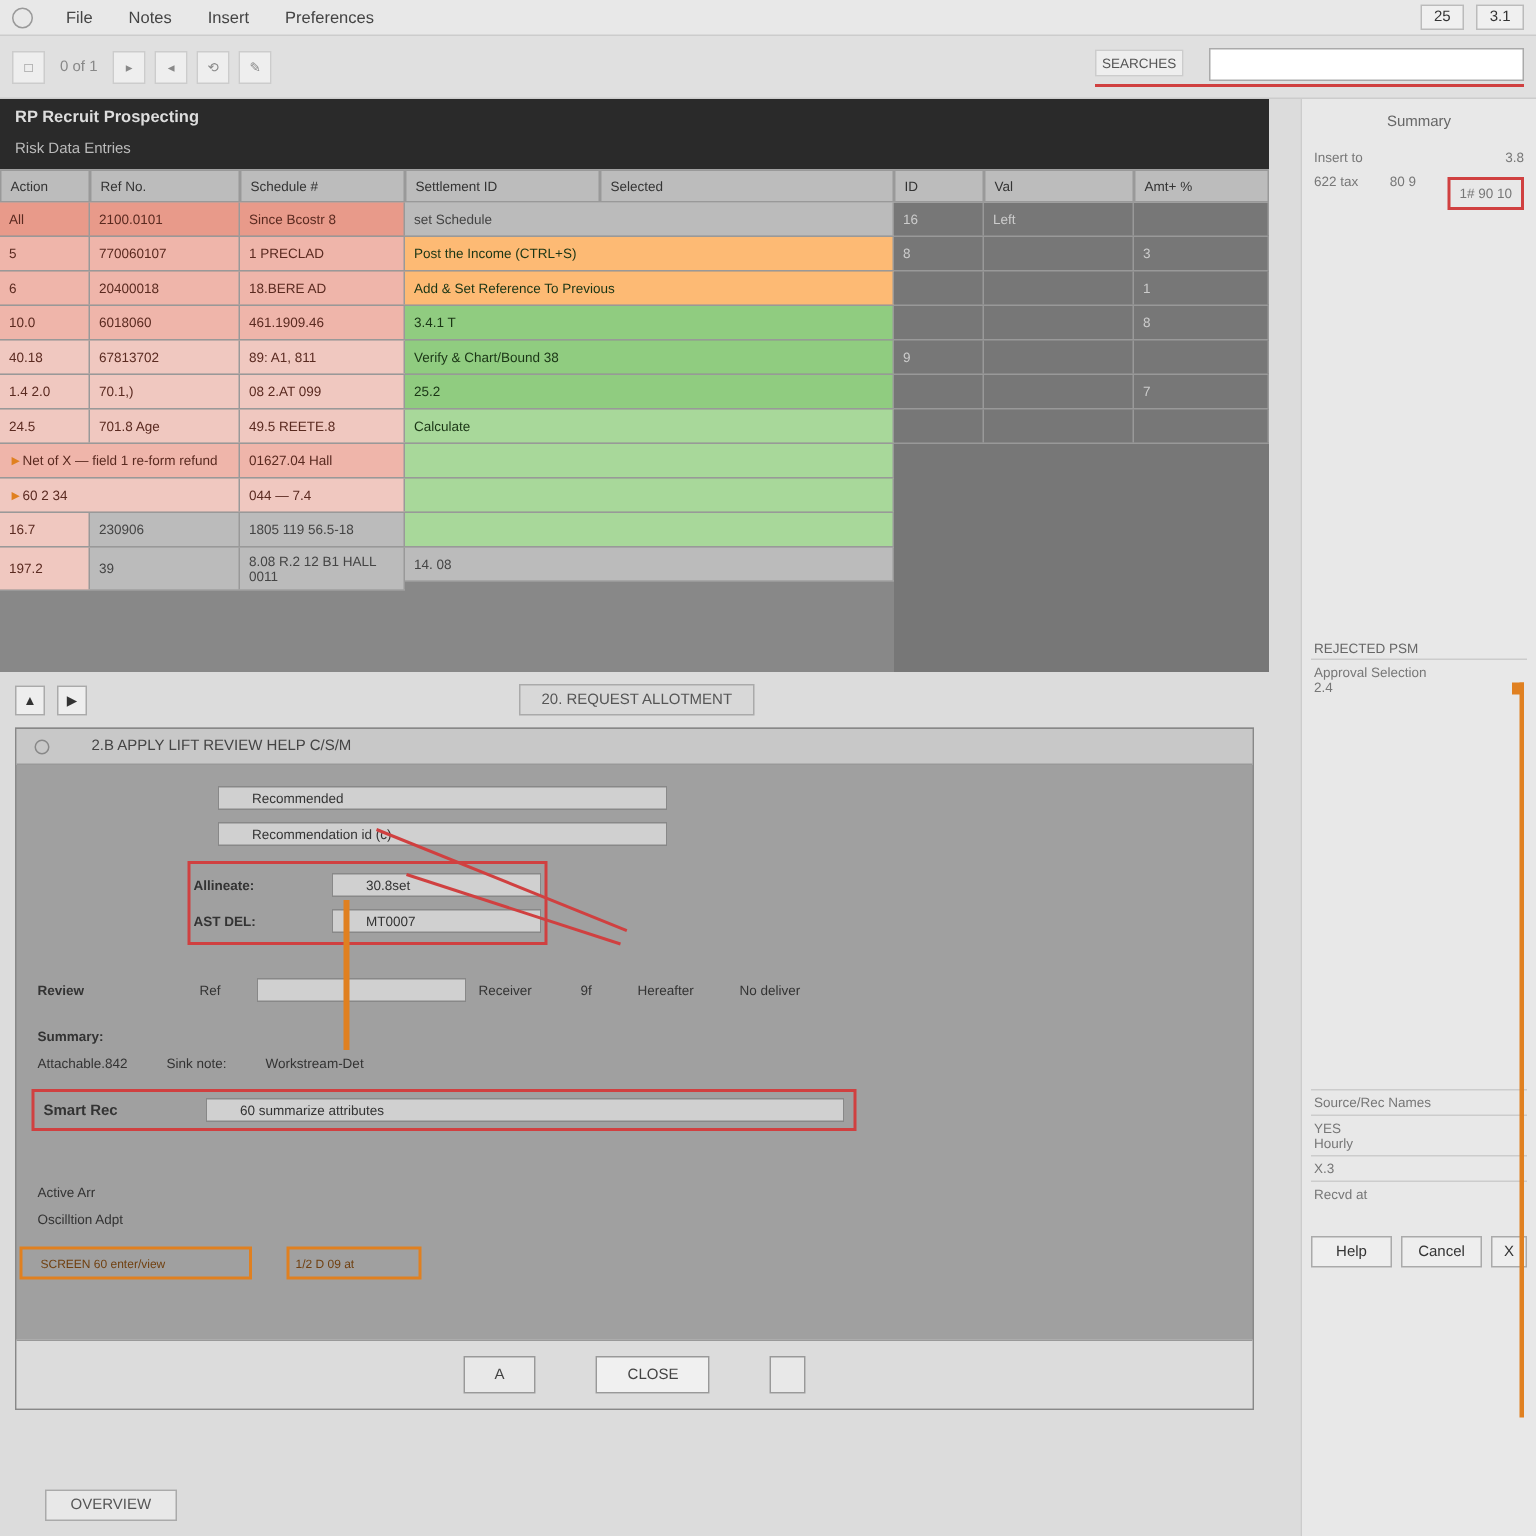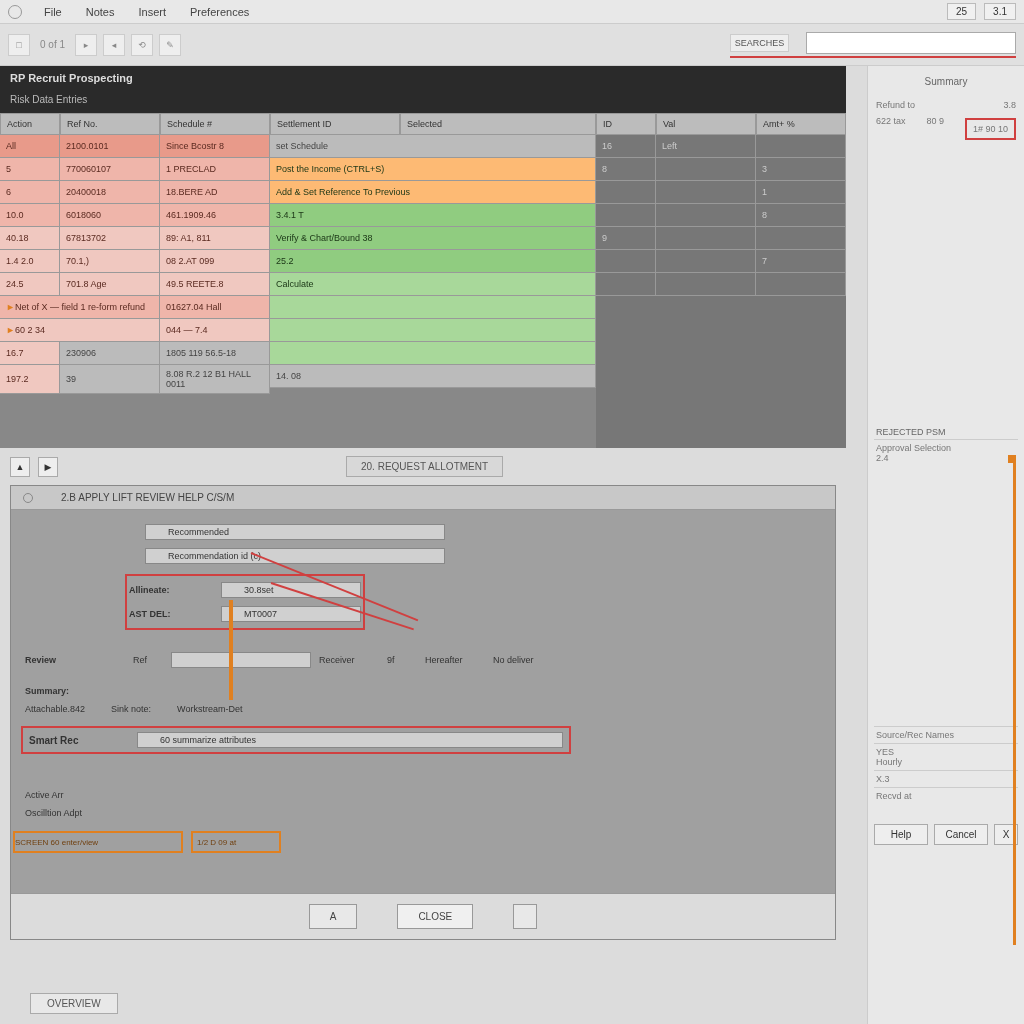--- a/index.html
+++ b/index.html
@@ -360,41 +360,41 @@
 
         <div style="margin-top:40px;">
           <div class="lp-row">
               <span>Active Arr</span>
             </div>
           <div class="lp-row">
               <span>Oscilltion Adpt</span>
             </div>
         </div>
 
-        <div class="annotation-box-orange" style="bottom:40px; left:2px; width:170px; height:22px; display:flex; align-items:center; padding:0 0;">
+        <div class="annotation-box-orange" style="bottom:40px; left:2px; width:155px; height:22px; display:flex; align-items:center; padding:0 12px;">
           <span style="font-size:8px; color:#704010;">SCREEN 60 enter/view</span>
         </div>
         <div class="annotation-box-orange" style="bottom:40px; left:180px; width:90px; height:22px; display:flex; align-items:center; padding:0 4px;">
           <span style="font-size:8px; color:#704010;">1/2 D 09 at</span>
         </div>
 
       </div>
       <div class="bottom-buttons" style="justify-content:center; gap:40px; border-top:1px solid #999;">
         <div class="btn">A</div>
         <div class="btn primary">CLOSE</div>
         <div class="btn" style="width:24px; padding:6px;"></div>
       </div>
     </div>
 
   </div>
 
   <div class="right-col">
     <div class="panel-head">Summary</div>
     <div class="info-row">
-      <span>Refund to</span>
+      <span>Insert to</span>
         <span>3.8</span>
     </div>
     <div class="info-row">
       <span>622 tax</span>
         <span>80 9</span>
       <span class="highlight-box">1# 90 10</span>
     </div>
 
     <div style="height:260px"></div>
 

